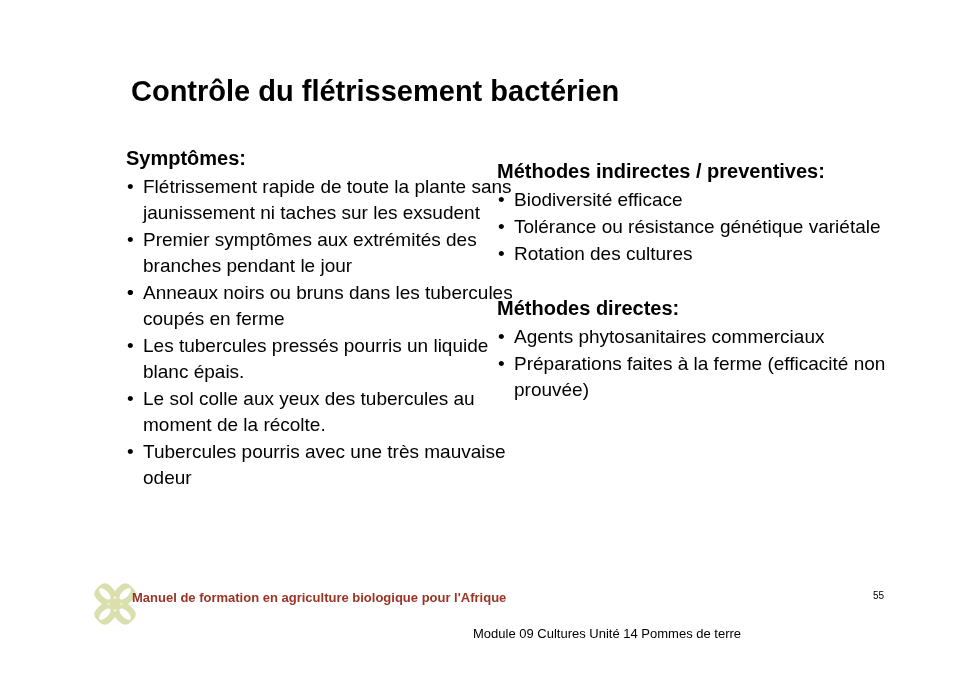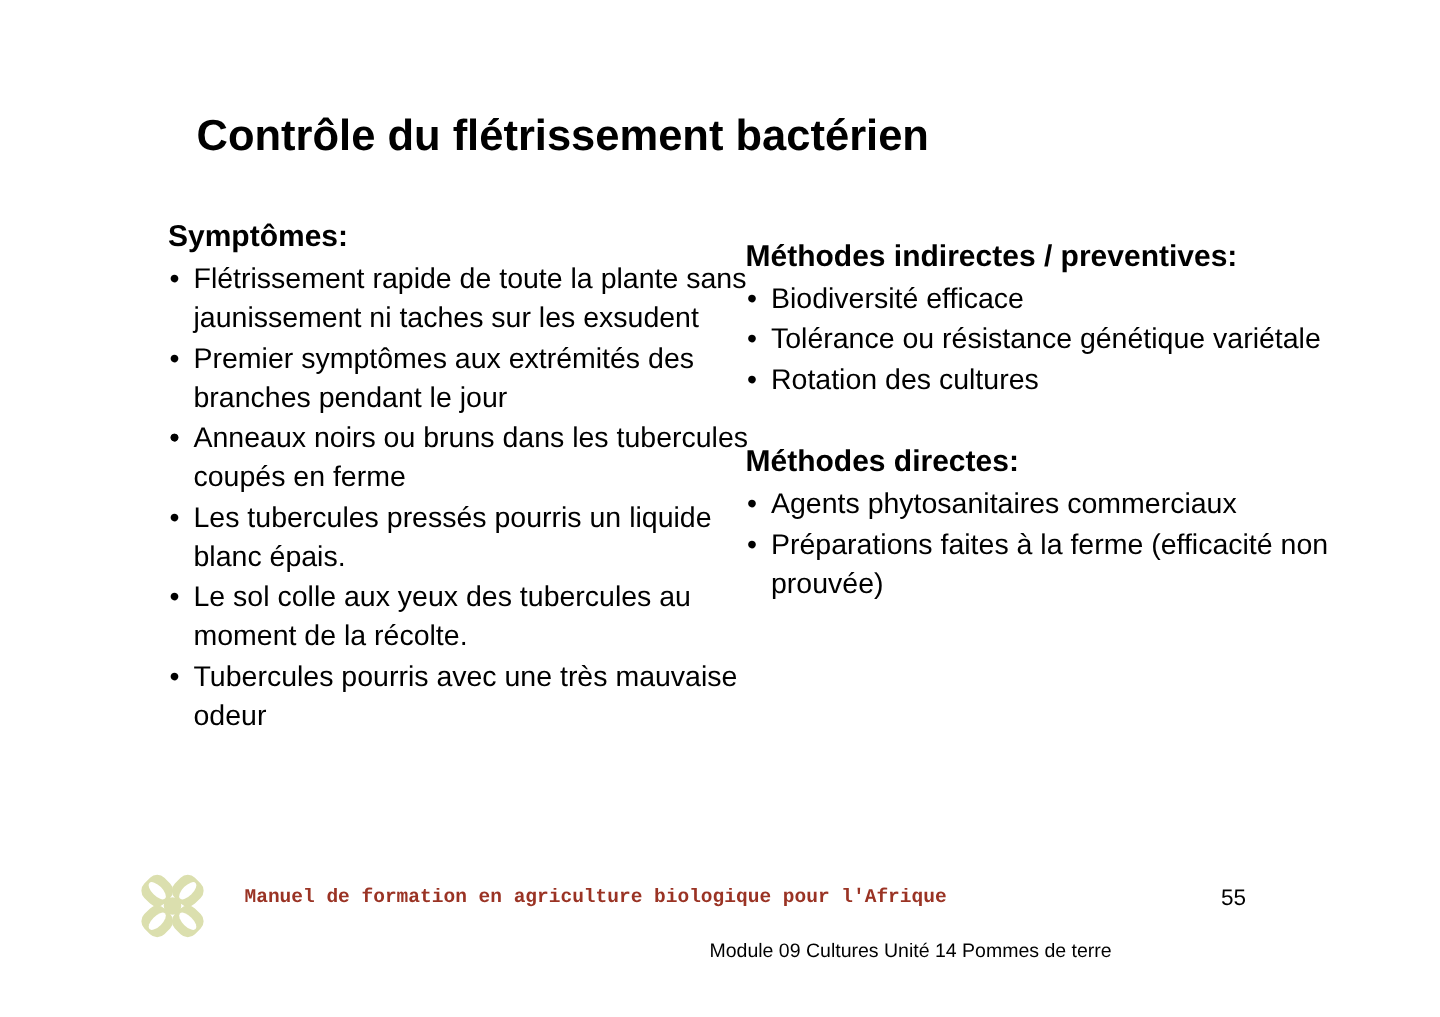--- a/index.html
+++ b/index.html
@@ -10,34 +10,34 @@
     color:#000;
     position:relative;
     overflow:hidden;
   }
   .slide{position:absolute;inset:0;}
   .title{
     position:absolute;left:119px;top:63px;
     font-size:29px;font-weight:bold;margin:12px;
   }
   .col{position:absolute;font-size:19px;line-height:26px;}
-  .col-left{left:112px;top:145px;width:390px;}
+  .col-left{left:126px;top:145px;width:390px;}
   .col-right{left:497px;top:158px;width:410px;}
   .heading{font-weight:bold;font-size:20px;margin:0 0 3px 0;line-height:26px;}
   ul.bullets{list-style:none;margin:0;padding:0;}
   ul.bullets li{position:relative;padding-left:17px;margin:0 0 1px 0;}
   ul.bullets li .marker{position:absolute;left:1px;}
   .section-2{margin-top:28px;}
   .logo{position:absolute;left:88px;top:577px;}
   .manual{
-    position:absolute;left:163px;top:590px;
-    font-size:13px;font-weight:bold;color:#9A3324;white-space:nowrap;font-family:Liberation Mono, monospace;
+    position:absolute;left:132px;top:590px;
+    font-size:13px;font-weight:bold;color:#9A3324;white-space:nowrap;
   }
   .module{position:absolute;left:473px;top:590px;font-size:13px;white-space:nowrap;margin-top:36px;}
-  .pagenum{position:absolute;left:814px;top:590px;font-size:15px;}
+  .pagenum{position:absolute;left:873px;top:590px;font-size:10px;}
 </style>
 </head>
 <body>
 
 <div class="slide">
 
   <h1 class="title">Contrôle du flétrissement bactérien</h1>
 
   <div class="col col-left">
     <div class="heading">Symptômes:</div>

